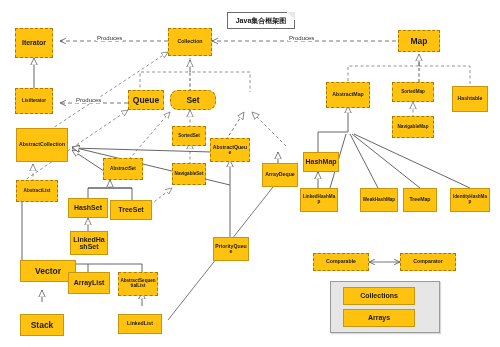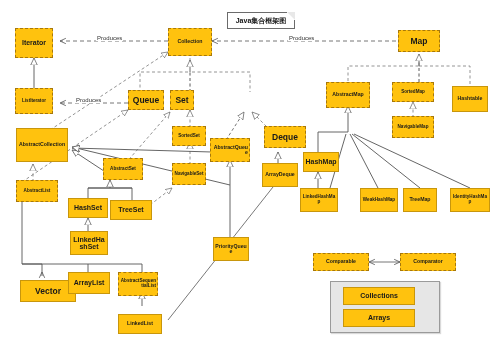--- a/index.html
+++ b/index.html
@@ -21,21 +21,21 @@
     display:flex;align-items:center;justify-content:center;
     text-align:center;
     color:#1a1a1a;
     font-weight:bold;
     line-height:1.05;
     padding:1px;
     overflow:hidden;
     word-break:break-all;
     z-index:5;
   }
-  .node.iface{border:1px dashed #A8780A;text-align:right;}
+  .node.iface{border:1px dashed #A8780A;}
   .node.solid{border:1px solid #C8960C;}
 
   .s-lg{font-size:8.5px;}
   .s-md{font-size:7px;}
   .s-sm{font-size:5.2px;}
   .s-xs{font-size:4.6px;}
 
   
   #note{
     position:absolute;
@@ -202,21 +202,21 @@
   </div>
 
   <div class="node iface s-lg" style="left:398px;top:30px;width:42px;height:22px;">
     <span>Map</span>
   </div>
 
   <div class="node iface s-lg" style="left:128px;top:90px;width:36px;height:20px;">
     <span>Queue</span>
   </div>
 
-  <div class="node iface s-lg" style="left:170px;top:90px;width:24px;height:20px;">
+  <div class="node iface s-lg" style="left:170px;top:90px;width:46px;height:20px;border-radius:8px;">
     <span>Set</span>
   </div>
 
 
   <div class="node solid s-sm" style="left:16px;top:128px;width:52px;height:34px;">
     <span>AbstractCollection</span>
   </div>
 
   <div class="node iface s-xs" style="left:16px;top:180px;width:42px;height:22px;">
     <span>AbstractList</span>
@@ -243,23 +243,20 @@
   </div>
 
   <div class="node iface s-xs" style="left:392px;top:82px;width:42px;height:20px;">
     <span>SortedMap</span>
   </div>
 
   <div class="node iface s-xs" style="left:392px;top:116px;width:42px;height:22px;">
     <span>NavigableMap</span>
   </div>
 
-  <div class="node iface s-lg" style="left:264px;top:126px;width:42px;height:22px;">
-    <span>Deque</span>
-  </div>
 
   <div class="node solid s-sm" style="left:262px;top:163px;width:36px;height:24px;">
     <span>ArrayDeque</span>
   </div>
 
   <div class="node solid s-sm" style="left:213px;top:237px;width:36px;height:24px;">
     <span>PriorityQueue</span>
   </div>
 
   <div class="node solid s-md" style="left:68px;top:198px;width:40px;height:20px;">
@@ -267,32 +264,35 @@
   </div>
 
   <div class="node solid s-md" style="left:110px;top:200px;width:42px;height:20px;">
     <span>TreeSet</span>
   </div>
 
   <div class="node solid s-md" style="left:70px;top:231px;width:38px;height:24px;">
     <span>LinkedHashSet</span>
   </div>
 
-  <div class="node solid s-lg" style="left:20px;top:280px;width:56px;height:22px;justify-content:center;">
+  <div class="node solid s-lg" style="left:20px;top:260px;width:56px;height:22px;justify-content:center;">
     <span>Vector</span>
   </div>
 
   <div class="node solid s-md" style="left:68px;top:272px;width:42px;height:22px;">
     <span>ArrayList</span>
   </div>
 
   <div class="node iface s-xs" style="left:118px;top:272px;width:40px;height:24px;">
     <span>AbstractSequentialList</span>
   </div>
 
+  <div class="node solid s-lg" style="left:20px;top:314px;width:44px;height:22px;">
+    <span>Stack</span>
+  </div>
 
   <div class="node solid s-sm" style="left:118px;top:314px;width:44px;height:20px;">
     <span>LinkedList</span>
   </div>
 
   <div class="node solid s-md" style="left:303px;top:152px;width:36px;height:20px;">
     <span>HashMap</span>
   </div>
 
   <div class="node solid s-xs" style="left:300px;top:188px;width:38px;height:24px;">

